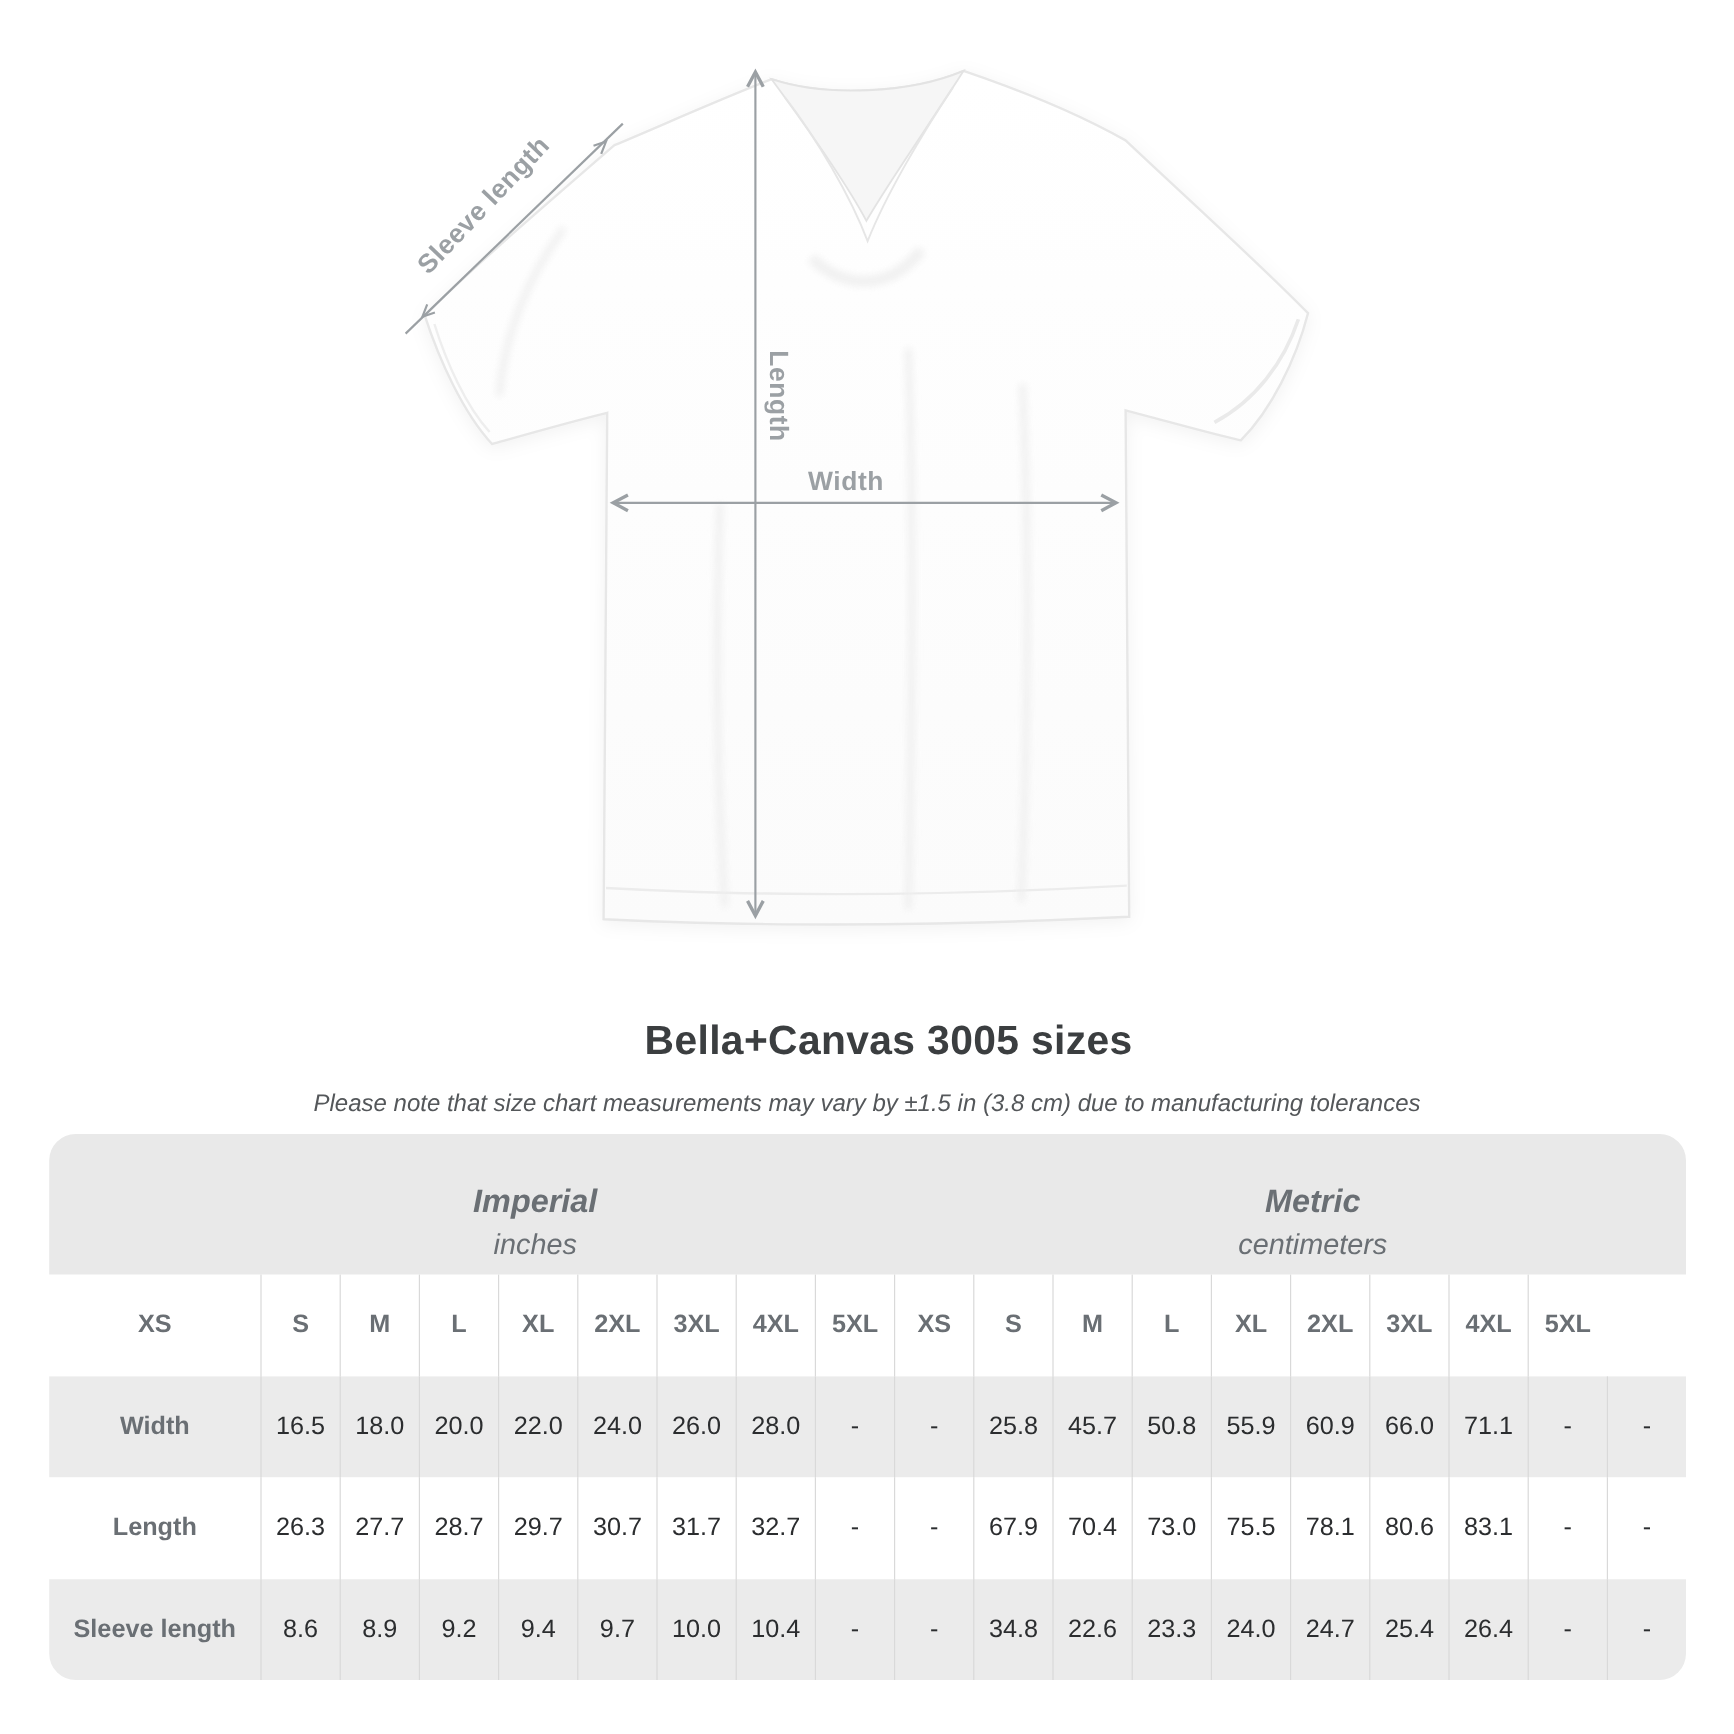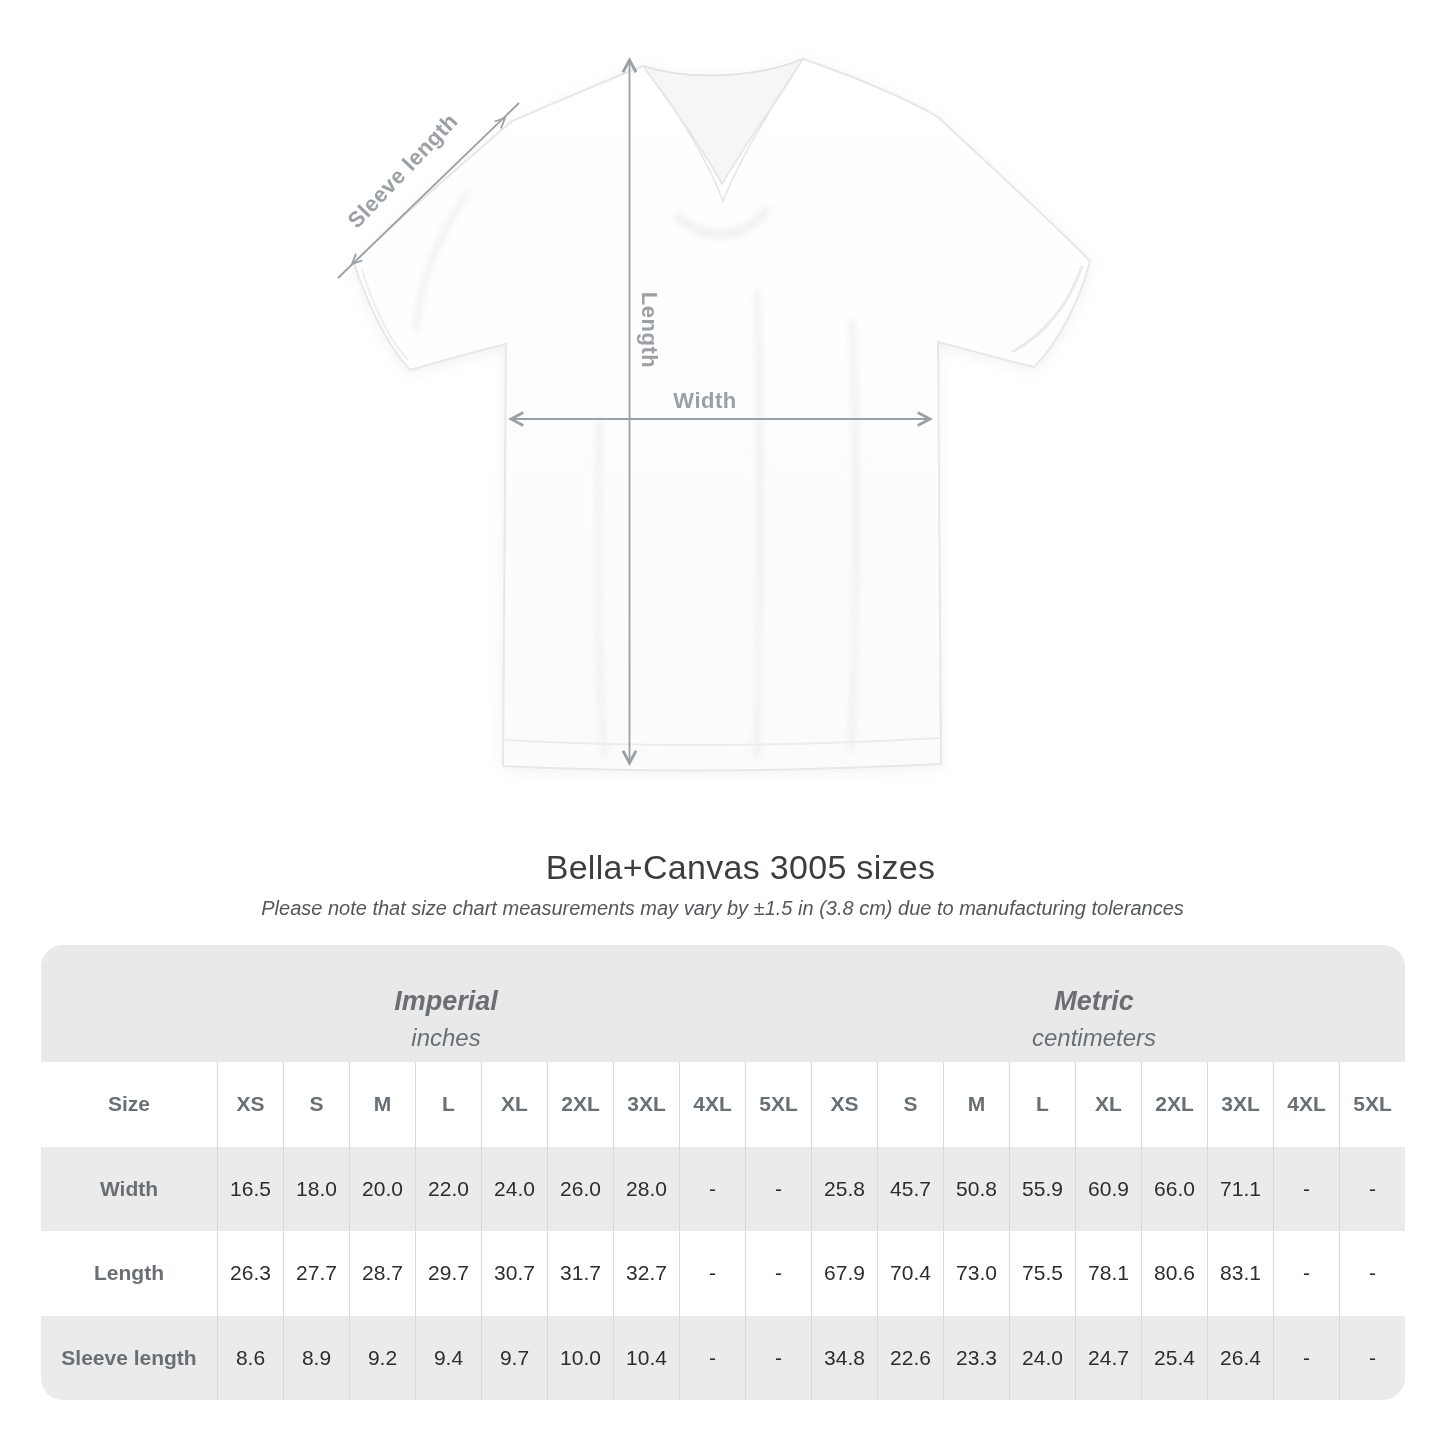--- a/index.html
+++ b/index.html
@@ -13,24 +13,24 @@
   .dim-label{
     position:absolute;font-weight:bold;font-size:22px;letter-spacing:.5px;
     color:var(--arrow,#9ba0a4);white-space:nowrap;
   }
   .width-label{left:705px;top:401px;transform:translate(-50%,-50%);}
   .length-label{left:649px;top:330px;transform:translate(-50%,-50%) rotate(90deg);}
   .sleeve-label{left:403px;top:171px;transform:translate(-50%,-50%) rotate(-46.5deg);}
   
   .title{
     position:absolute;left:0;right:0;top:848px;margin:0;text-align:center;
-    font-size:34px;font-weight:normal;color:#3b3e40;letter-spacing:.3px;padding-left:36px;
+    font-size:34px;font-weight:bold;color:#3b3e40;letter-spacing:.3px;padding-left:36px;
   }
   .note{
-    position:absolute;left:0;right:0;top:897px;margin:0;text-align:center;
+    position:absolute;left:0;right:0;top:897px;margin:12px;text-align:center;
     font-size:20px;font-style:italic;color:#54575a;
   }
   
   .size-table{position:absolute;left:41px;top:945px;width:1364px;height:455px;}
   .band{
     position:relative;height:117px;background:var(--band,#e9e9e9);
     border-radius:22px 22px 0 0;
   }
   .unit-stack{position:absolute;top:50%;transform:translate(-50%,-50%);text-align:center;margin-top:15px;}
   .unit-stack.imperial{left:405px;}
@@ -127,21 +127,20 @@
         <div class="unit-name">Imperial</div>
         <div class="unit-sub">inches</div>
       </div>
       <div class="unit-stack metric">
         <div class="unit-name">Metric</div>
         <div class="unit-sub">centimeters</div>
       </div>
     </div>
 
     <div class="trow head-row">
-        <div class="cell rowlabel">Size</div>
         <div class="cell head">XS</div>
         <div class="cell head">S</div>
         <div class="cell head">M</div>
         <div class="cell head">L</div>
         <div class="cell head">XL</div>
         <div class="cell head">2XL</div>
         <div class="cell head">3XL</div>
         <div class="cell head">4XL</div>
         <div class="cell head">5XL</div>
         <div class="cell head">XS</div>

